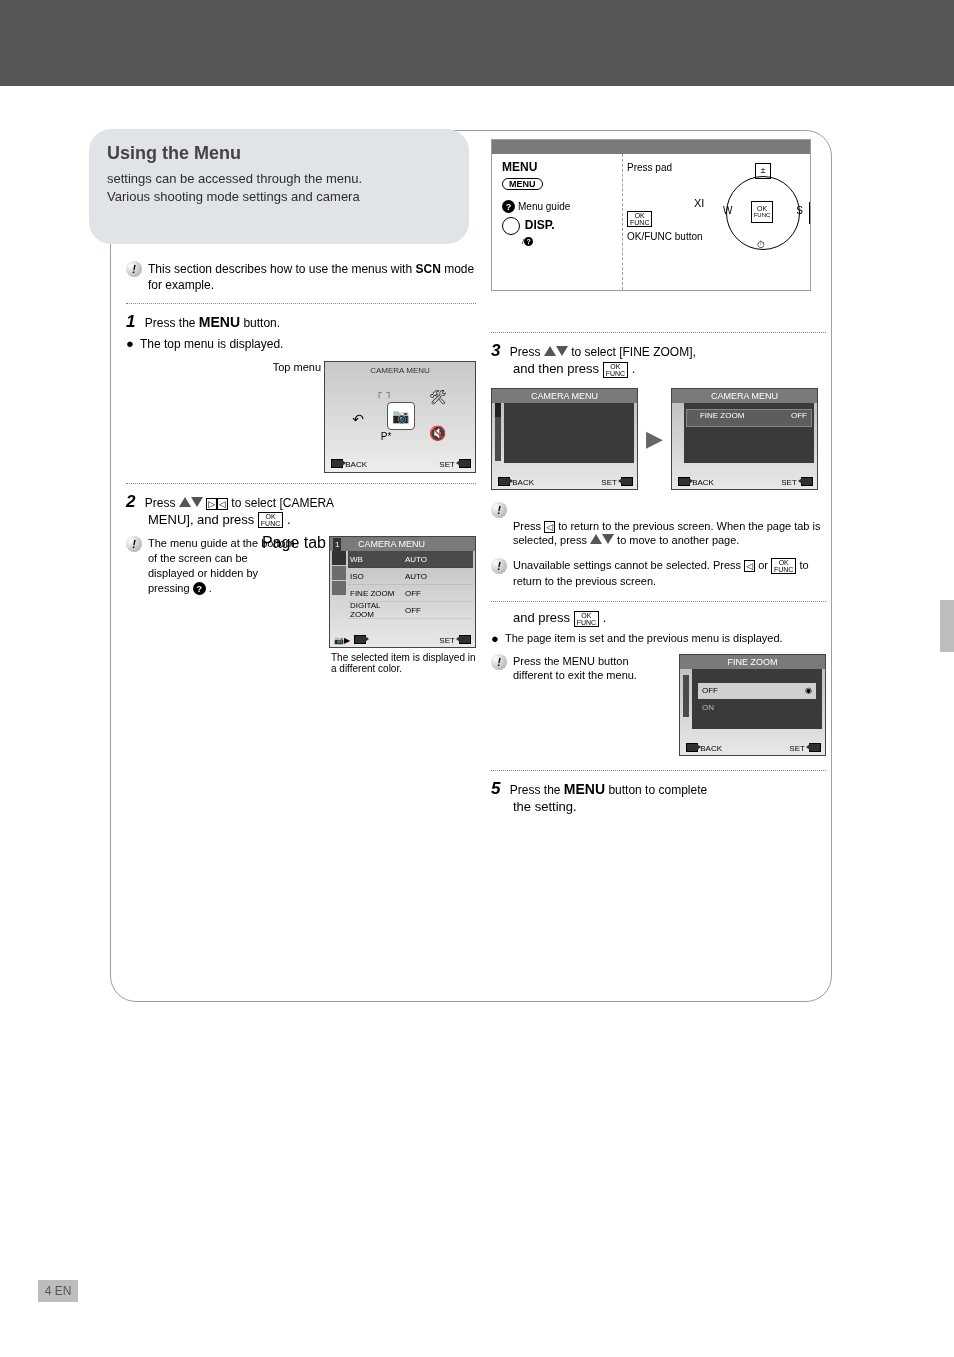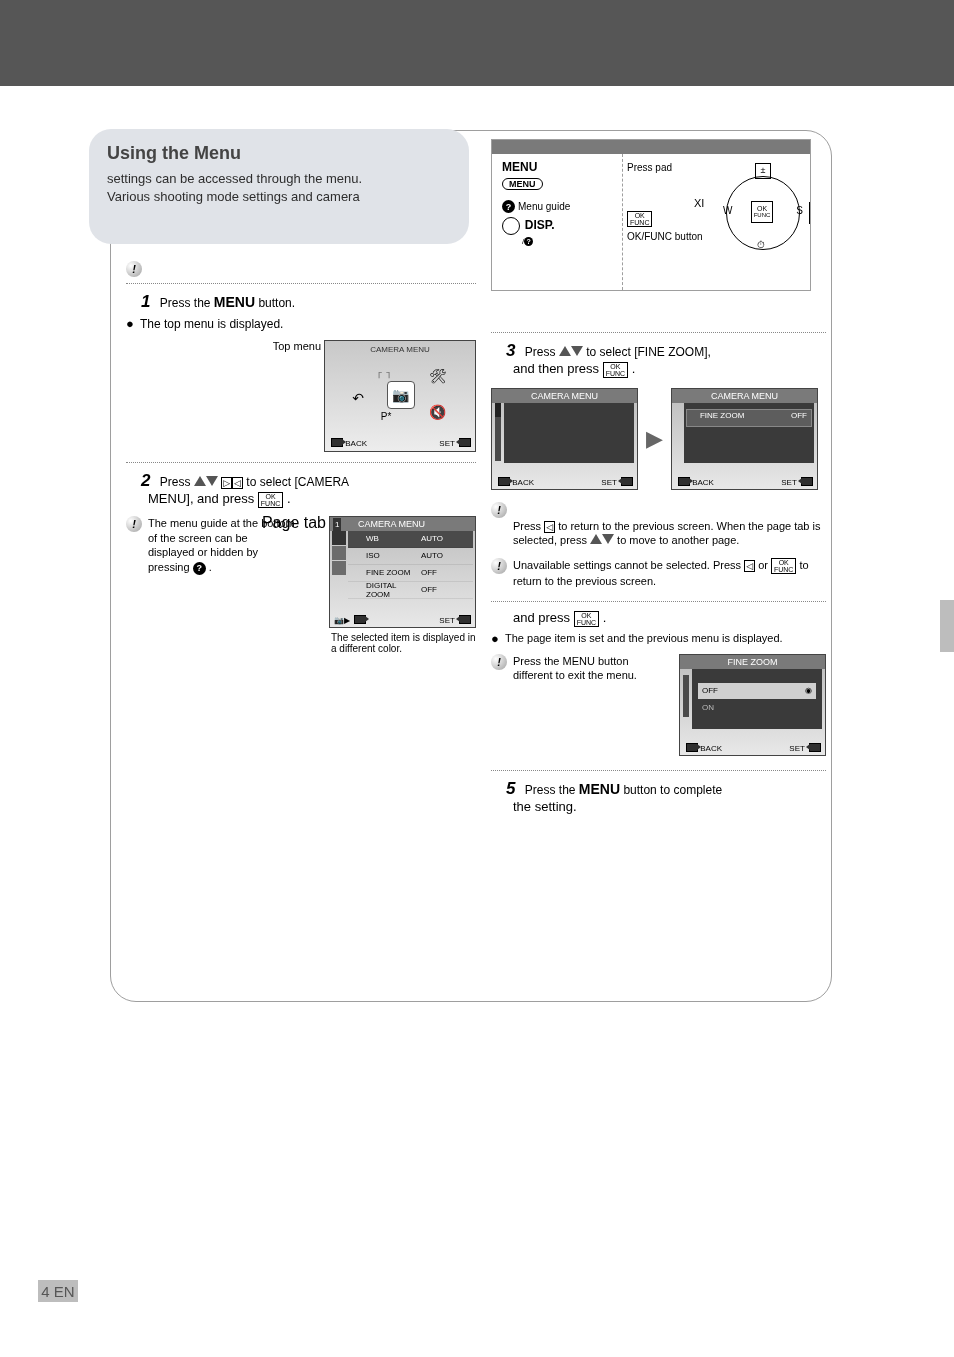--- a/index.html
+++ b/index.html
@@ -58,21 +58,21 @@
   .expcomp-ico { position:absolute; top:-14px; left:50%; transform:translateX(-50%); width:14px; height:14px; border:1px solid #000; font-size:9px; text-align:center; line-height:13px; }
   .xi-pair { position:absolute; left:14px; top:21px; font-size:11px; }
 
   
   .info-icon { display:inline-flex; width:16px; height:16px; border-radius:50%; background:radial-gradient(circle at 30% 30%, #fff, #9e9e9e); align-items:center; justify-content:center; font-style:italic; font-weight:bold; font-size:11px; color:#000; vertical-align:middle; flex:none; }
 
   .col { position:absolute; width:350px; }
   .col.left { left: 15px; }
   .col.right { left: 380px; }
   .col p { margin: 0 0 4px 0; line-height: 1.35; font-size: 12px; }
-  .step-h { font-weight: normal; font-size: 12px; margin-left: 15px; }
+  .step-h { font-weight: normal; font-size: 12px; }
   .step-h .num { font-style: italic; font-weight: bold; font-size: 17px; margin-right: 6px; }
   .step-h .bold { font-weight: bold; font-size: 14px; }
 
   .dots-sep { border: none; border-top: 1.5px dotted #888; margin: 6px 0 8px; }
   .bullet-row { display:flex; gap:6px; align-items:flex-start; }
   .bullet-row .mk { width:8px; flex:none; text-align:center; }
 
   .menu-thumb { width:150px; height:110px; background:linear-gradient(180deg,#c8c8c8,#ededed); border:1px solid #444; position:relative; margin-left:auto; }
   .menu-thumb .footer-hints{position:absolute;bottom:3px;left:4px;right:4px;display:flex;justify-content:space-between;font-size:8px;color:#000;}
   .mt-icon{position:absolute;width:26px;height:26px;display:flex;align-items:center;justify-content:center;font-size:14px;}
@@ -89,38 +89,38 @@
   .rtlt {display:inline-block; border:1px solid #000; padding:0 1px; font-size:9px; line-height:10px;}
   .thumb-camsetup{width:145px;height:110px;border:1px solid #444;position:relative;background:linear-gradient(180deg,#bcbcbc,#e8e8e8);}
   .thumb-camsetup .tbar{height:14px;background:#7a7a7a;color:#fff;font-size:9px;padding-left:28px;line-height:14px;position:relative;}
   .thumb-camsetup .tbar .tnum{position:absolute;left:3px;top:1px;background:#333;color:#fff;padding:0 2px;font-size:8px;}
   .thumb-camsetup .tabstrip{position:absolute;left:2px;top:14px;width:14px;display:flex;flex-direction:column;gap:1px;}
   .thumb-camsetup .tabstrip div{height:14px;background:#6c6c6c;}
   .thumb-camsetup .tabstrip div.sel{background:#333;}
   .thumb-camsetup .rows{position:absolute;left:18px;right:2px;top:14px;}
   .thumb-camsetup .rows .r{height:16px;display:flex;font-size:8px;align-items:center;border-bottom:1px solid rgba(0,0,0,0.08);}
   .thumb-camsetup .rows .r.sel{background:#4a4a4a;color:#fff;}
-  .thumb-camsetup .rows .r span:first-child{width:55px;padding-left:18px;}
+  .thumb-camsetup .rows .r span:first-child{width:55px;padding-left:2px;}
   .thumb-camsetup .footer-hints{position:absolute;bottom:2px;left:4px;right:4px;display:flex;justify-content:space-between;font-size:8px;}
   .ptr-line{position:absolute;background:#000;}
 
   .thumb-pair{display:flex;align-items:center;gap:8px;}
   .thumb-pair .bigarr{font-size:22px;color:#666;}
 
   .sub-thumb{width:145px;height:100px;border:1px solid #444;position:relative;background:linear-gradient(180deg,#bcbcbc,#e8e8e8);}
   .sub-thumb .bar{height:14px;background:#7a7a7a;color:#fff;font-size:9px;text-align:center;line-height:14px;}
   .sub-thumb .strip{position:absolute;left:3px;top:14px;width:6px;height:46px;background:#4a4a4a;}
   .sub-thumb .dark{position:absolute;left:12px;right:3px;top:14px;height:60px;background:#3a3a3a;}
   .sub-thumb .dark.withsel .selrow{height:16px;background:#5d5d5d;border:1px solid #888;margin:6px 2px 0;}
   .sub-thumb .sellbl{position:absolute;top:22px;left:28px;font-size:8px;color:#fff;}
   .sub-thumb .selval{position:absolute;top:22px;right:10px;font-size:8px;color:#fff;}
   .sub-thumb .footer-hints{position:absolute;bottom:2px;left:4px;right:4px;display:flex;justify-content:space-between;font-size:8px;}
 
   .pagenum{position:absolute;left:38px;bottom:55px;width:40px;height:22px;background:#bdbdbd;color:#000;font-size:11px;display:flex;align-items:center;justify-content:center;}
-  .pagenum-txt{font-size:15px;color:#565656;}
+  .pagenum-txt{font-size:12px;color:#565656;}
 
   .dark2{position:absolute;left:12px;right:3px;top:14px;height:60px;background:#3a3a3a;}
   .dark2 .selrow2{height:16px;background:#d0d0d0;color:#000;margin:14px 6px 0;font-size:8px;display:flex;align-items:center;padding-left:4px;justify-content:space-between;}
 </style>
 </head>
 <body>
 
 <div class="header"></div>
 <div class="right-tab"></div>
 
@@ -159,20 +159,21 @@
         <div style="position:absolute;right:-4px;top:28px;font-size:10px;">S</div>
         <div style="position:absolute;left:30px;bottom:-2px;font-size:10px;">⏱</div>
       </div>
       <div style="position:absolute;right:-10px;top:26px;height:22px;border-right:1px solid #000;"></div>
     </div>
   </div>
 
   <div class="col left" style="top:130px;">
     <div class="bullet-row">
       <span class="info-icon">!</span>
+      <p><span>This section describes how to use the menus with</span> <b>SCN</b> <span>mode for example.</span></p>
     </div>
     <hr class="dots-sep">
     <div class="step-h">
       <span class="num">1</span>
       <span>Press the </span><span class="bold">MENU</span><span> button.</span>
     </div>
     <div class="bullet-row" style="margin-top:4px;">
       <span class="mk">●</span>
       <p>The top menu is displayed.</p>
     </div>

